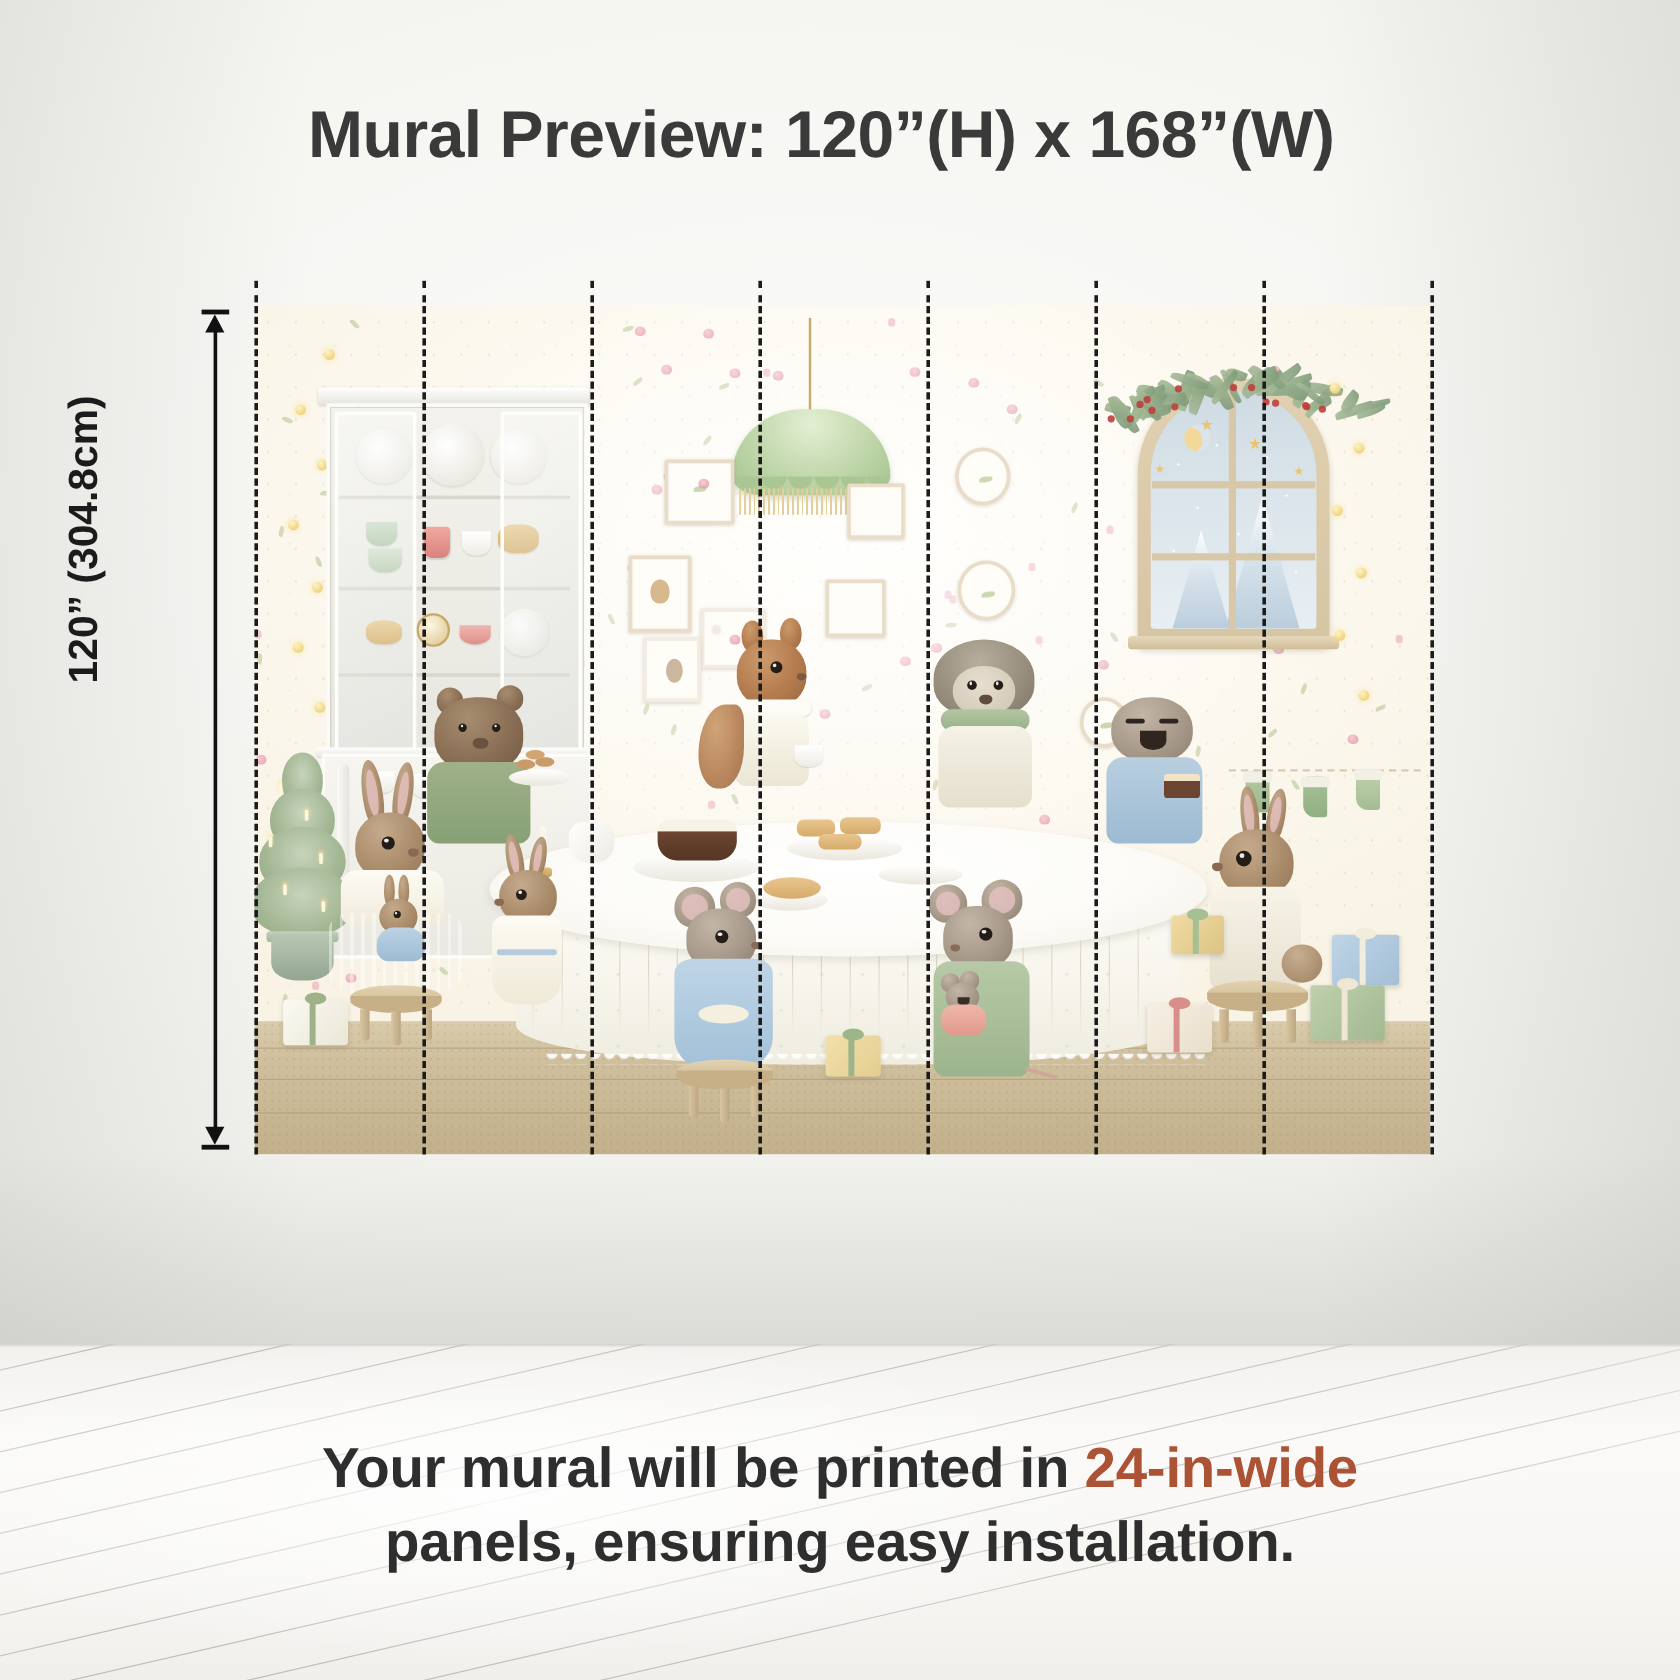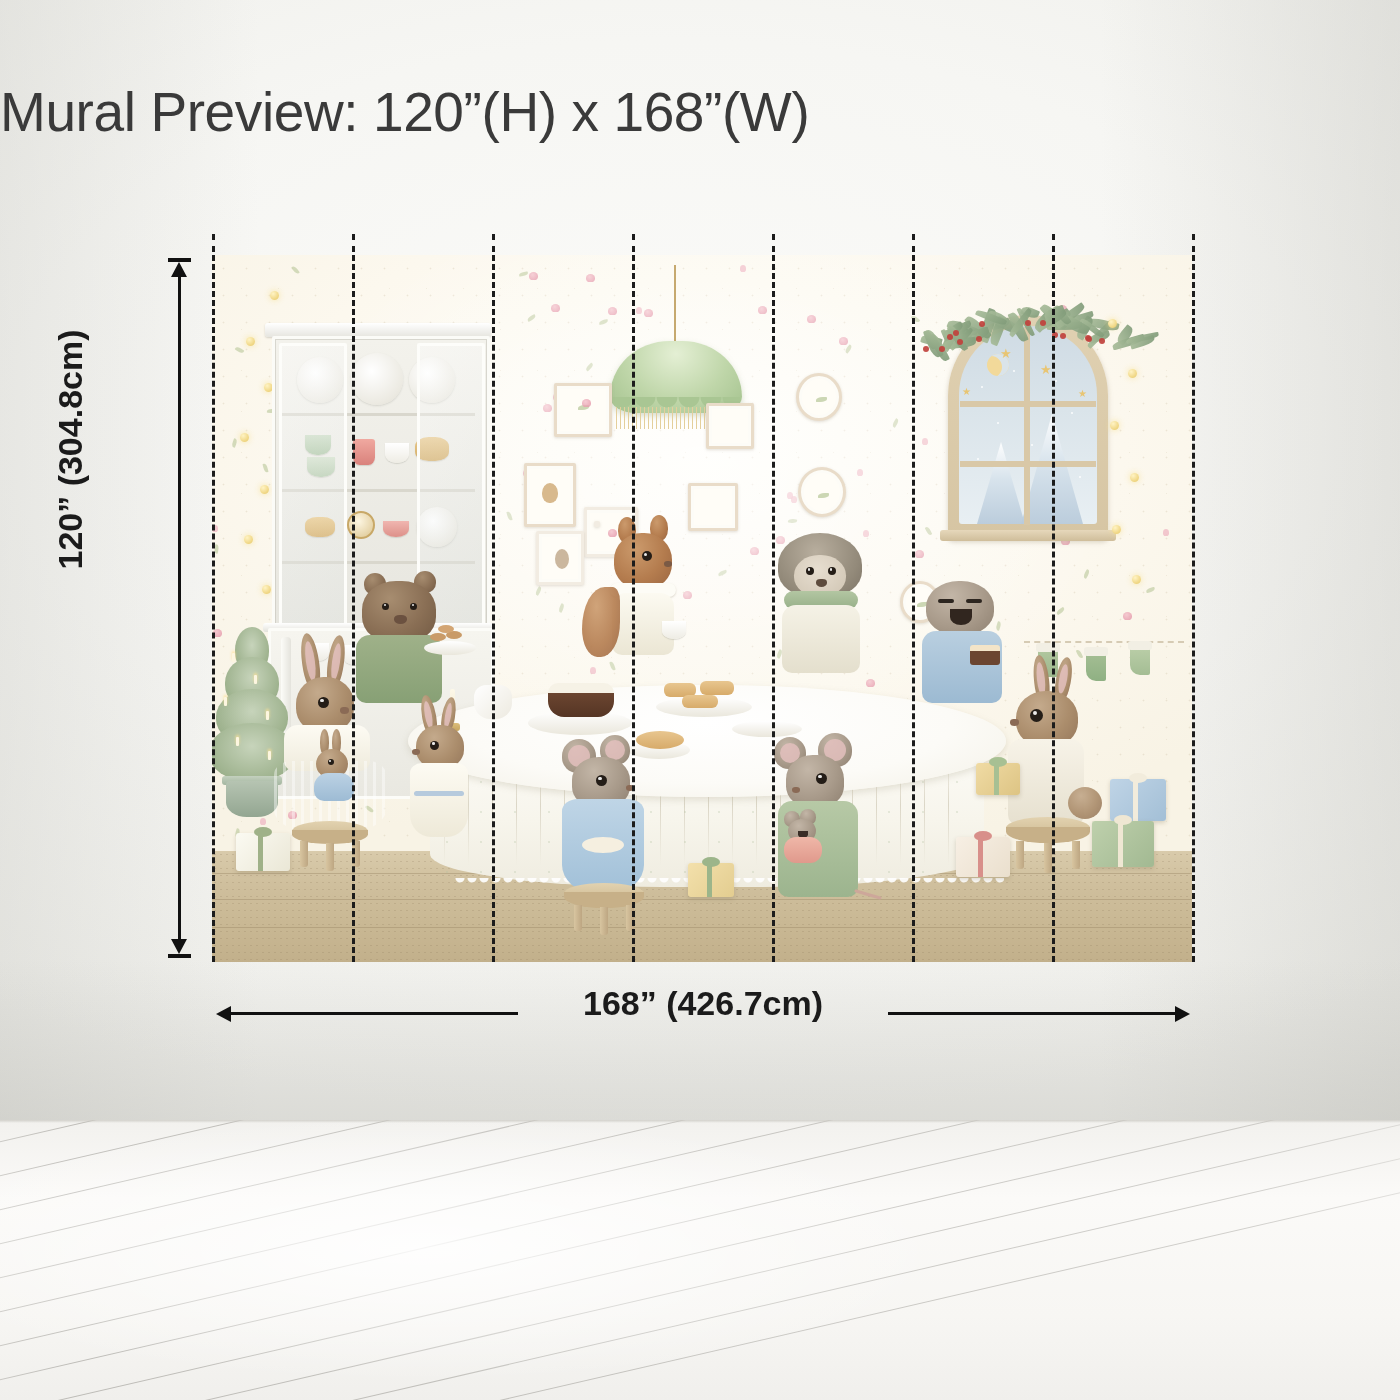--- a/index.html
+++ b/index.html
@@ -47,22 +47,22 @@
     background:radial-gradient(ellipse 760px 190px at 30% 46%, rgba(255,255,255,.85),rgba(255,255,255,0) 70%);
   }
   .floor-topline{
     position:absolute;left:0;top:0;width:1400px;height:3px;
     background:linear-gradient(to bottom,rgba(205,203,197,.85),rgba(205,203,197,0));
   }
 
   
   .title{
     position:absolute;left:0;top:80px;width:1112px;
-    text-align:left;
-    font-size:55px;font-weight:400;letter-spacing:-.4px;
+    text-align:right;
+    font-size:55px;font-weight:700;letter-spacing:-.4px;
     color:#3a3a3a;
   }
   .caption{
     position:absolute;left:0;top:1192px;width:1400px;
     text-align:center;line-height:1.32;
     font-size:47px;font-weight:700;letter-spacing:-.2px;
     color:#2e2e2e;
   }
   .caption .accent{color:#ab5334;}
 
@@ -1059,22 +1059,19 @@
 
   <div class="dim-v">
     <div class="cap-t"></div>
     <div class="head-up"></div>
     <div class="shaft"></div>
     <div class="head-dn"></div>
     <div class="cap-b"></div>
   </div>
   <div class="dim-v-label">120” (304.8cm)</div>
 
-  <div class="dim-h">
-    <div class="head-l"></div>
-    <div class="shaft-l"></div>
-    <div class="shaft-r"></div>
-    <div class="head-r"></div>
-    <div class="dim-h-label">168” (426.7cm)</div>
+
+  <div class="caption">
+    <div><span>Your mural will be printed in </span><span class="accent">24-in-wide</span></div>
+    <div>panels, ensuring easy installation.</div>
   </div>
 
-
 </div>
 
 </body></html>

